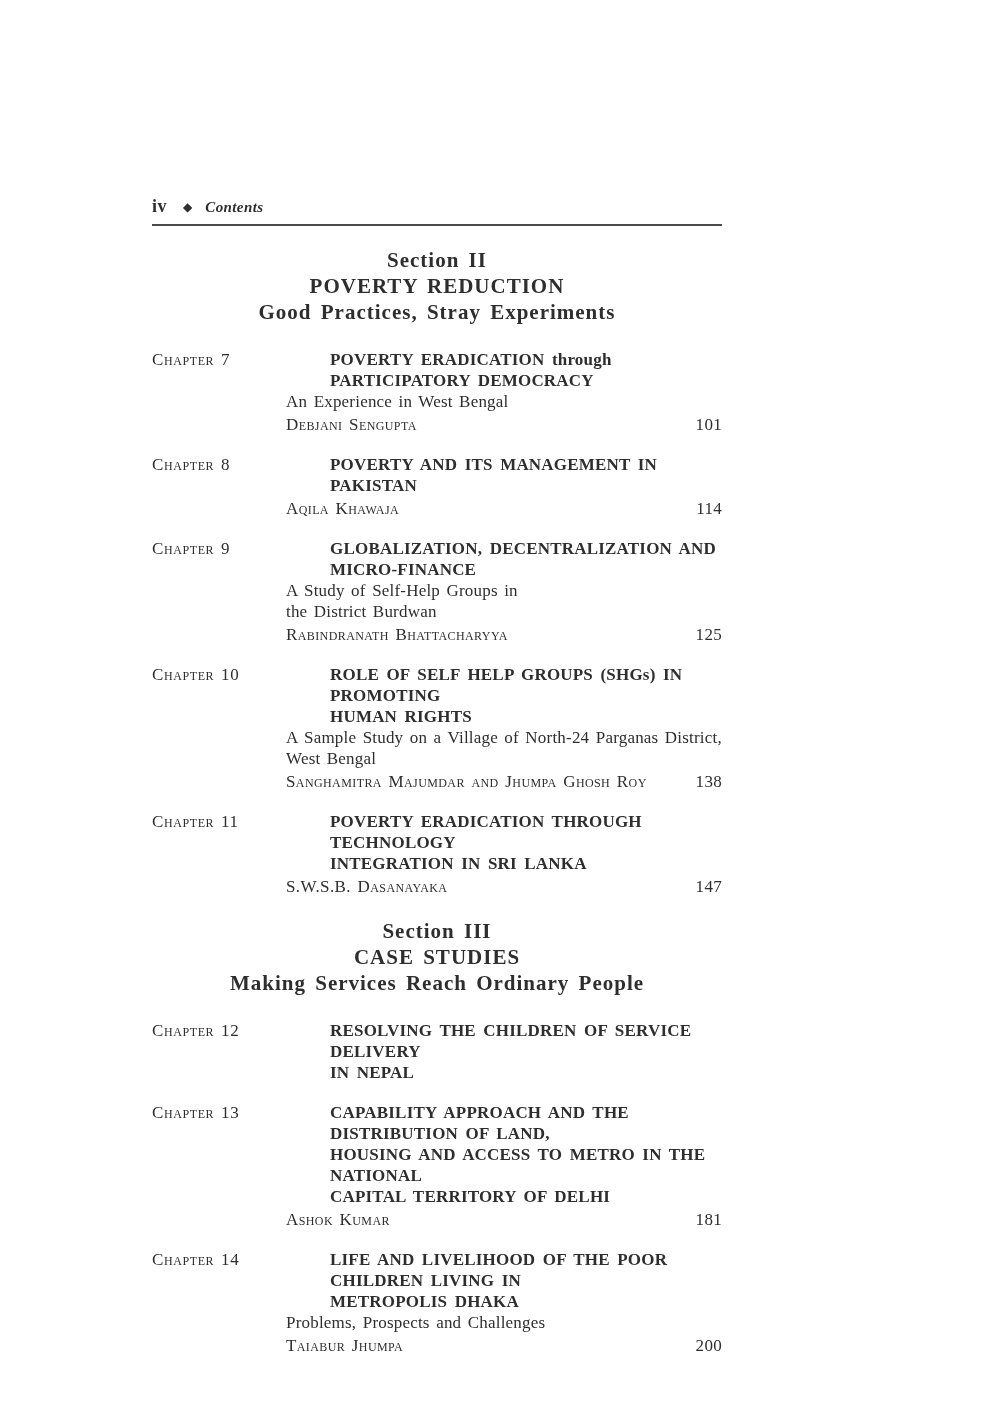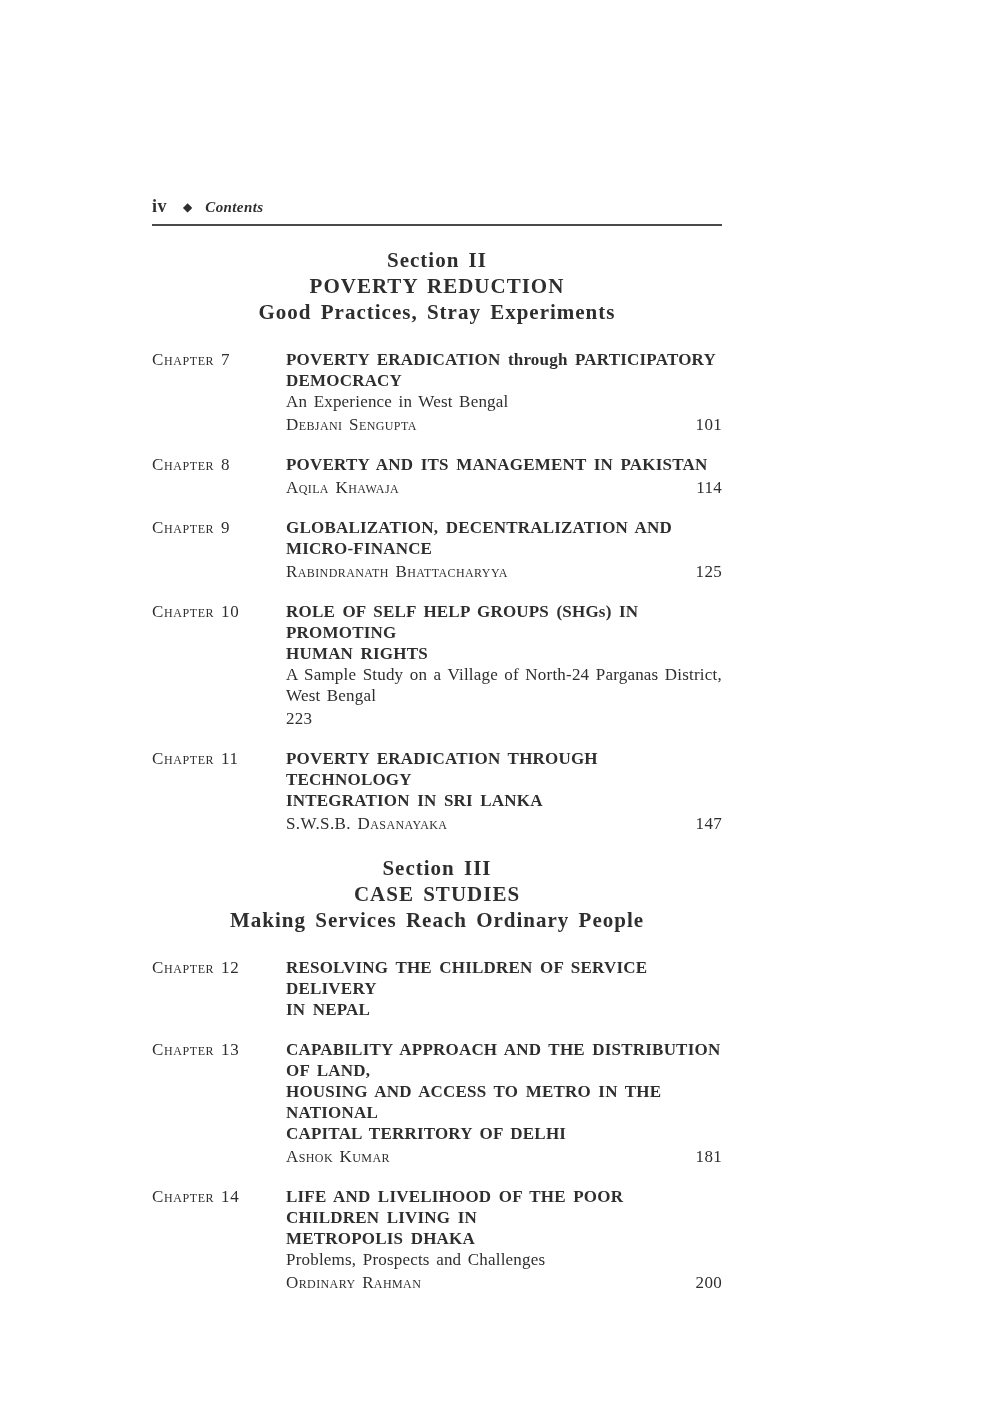--- a/index.html
+++ b/index.html
@@ -69,20 +69,21 @@
     letter-spacing: 0.6px;
     word-spacing: 2px;
   }
   .chapter-title {
     font-size: 17px;
     font-weight: bold;
     line-height: 21px;
     white-space: pre-line;
     letter-spacing: 0.2px;
     word-spacing: 3px;
+    margin-left: 44px;
   }
   .chapter-subtitle {
     font-size: 17px;
     line-height: 21px;
     white-space: pre-line;
     letter-spacing: 0.2px;
     word-spacing: 2px;
   }
   .author-row {
     display: flex;
@@ -138,35 +139,38 @@
         <span class="author">Aqila Khawaja</span>
         <span class="page-num">114</span>
       </div>
     </div>
   </div>
 
   <div class="chapter">
     <div class="chapter-label">Chapter 9</div>
     <div class="chapter-body">
       <div class="chapter-title">GLOBALIZATION, DECENTRALIZATION AND MICRO-FINANCE</div>
+      <div class="chapter-subtitle">A Study of Self-Help Groups in
+the District Burdwan</div>
       <div class="author-row">
         <span class="author">Rabindranath Bhattacharyya</span>
         <span class="page-num">125</span>
       </div>
     </div>
   </div>
 
   <div class="chapter">
     <div class="chapter-label">Chapter 10</div>
     <div class="chapter-body">
       <div class="chapter-title">ROLE OF SELF HELP GROUPS (SHGs) IN PROMOTING
 HUMAN RIGHTS</div>
       <div class="chapter-subtitle">A Sample Study on a Village of North-24 Parganas District, West Bengal</div>
       <div class="author-row">
-        <span class="page-num">223</span>
+        <span class="author">Sanghamitra Majumdar and Jhumpa Ghosh Roy</span>
+        <span class="page-num">138</span>
       </div>
     </div>
   </div>
 
   <div class="chapter">
     <div class="chapter-label">Chapter 11</div>
     <div class="chapter-body">
       <div class="chapter-title">POVERTY ERADICATION THROUGH TECHNOLOGY
 INTEGRATION IN SRI LANKA</div>
       <div class="author-row">
@@ -201,19 +205,19 @@
     </div>
   </div>
 
   <div class="chapter">
     <div class="chapter-label">Chapter 14</div>
     <div class="chapter-body">
       <div class="chapter-title">LIFE AND LIVELIHOOD OF THE POOR CHILDREN LIVING IN
 METROPOLIS DHAKA</div>
       <div class="chapter-subtitle">Problems, Prospects and Challenges</div>
       <div class="author-row">
-        <span class="author">Ordinary Rahman</span>
+        <span class="author">Taiabur Jhumpa</span>
         <span class="page-num">200</span>
       </div>
     </div>
   </div>
 
 </div>
 
 </body></html>

